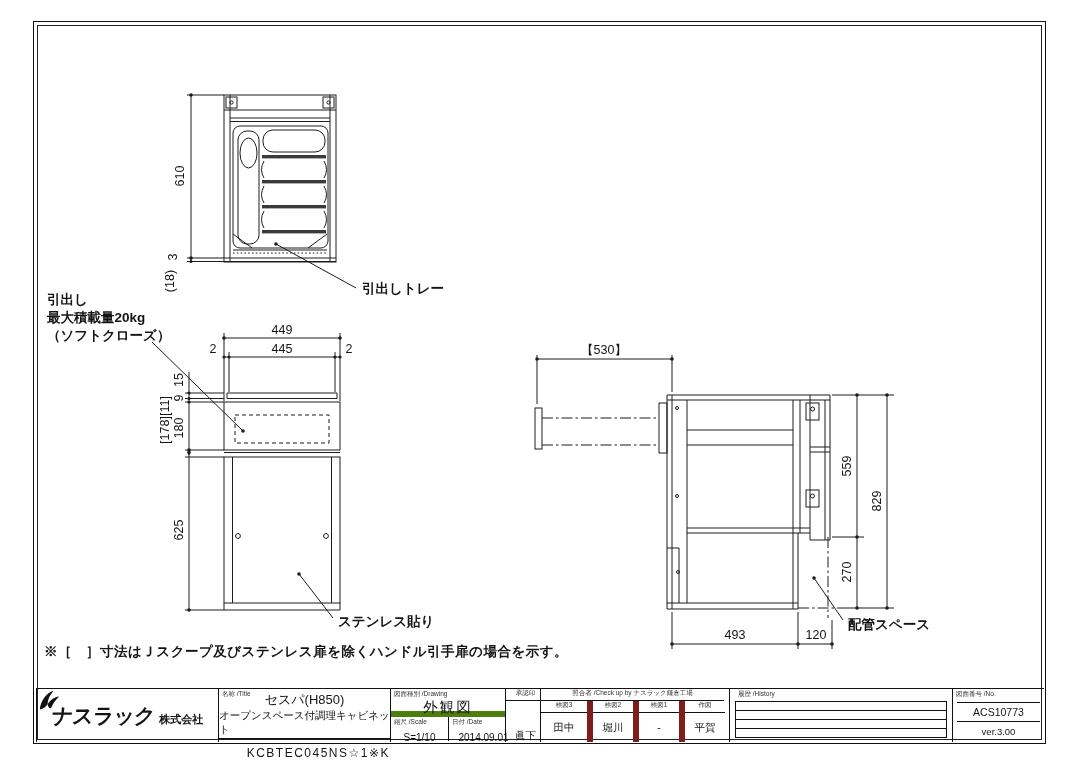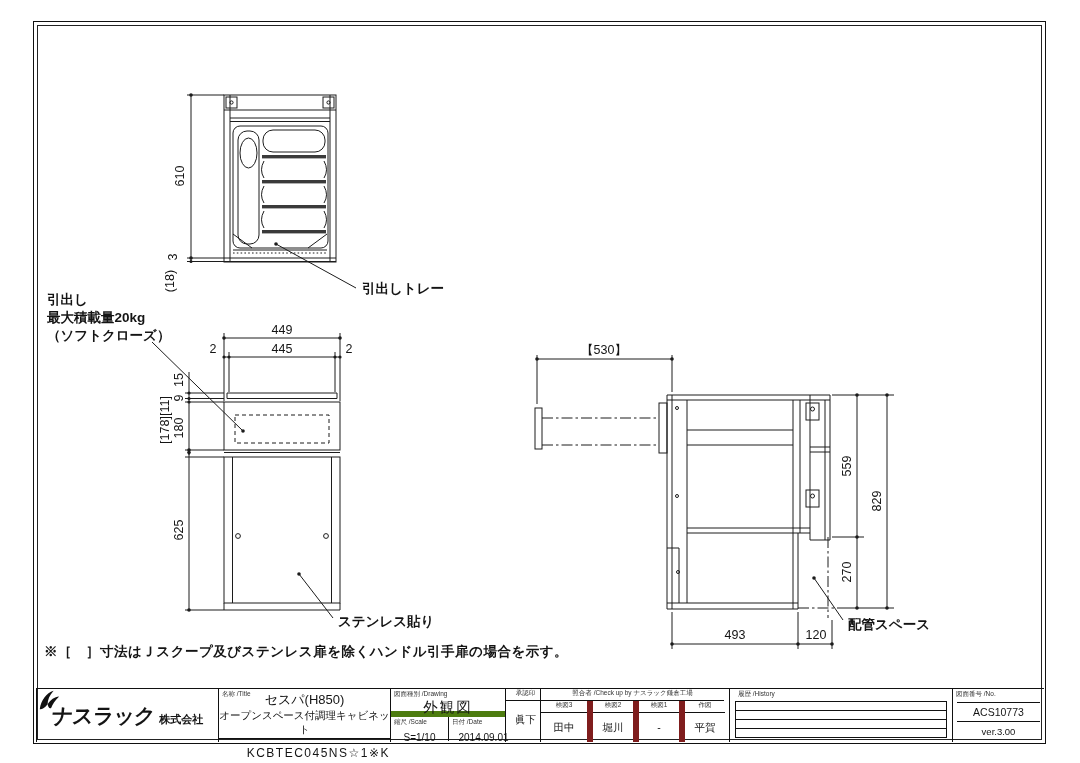--- a/index.html
+++ b/index.html
@@ -27,34 +27,34 @@
   .tb .cell{position:absolute;top:0;height:53px;border-left:1px solid #111;
       box-sizing:border-box;}
   .tiny{font-size:6.5px;color:#333;white-space:nowrap;}
   .hdr-abs{position:absolute;left:3px;top:1px;}
   .c-logo{left:0;width:182px;border-left:none;display:flex;align-items:center;
       justify-content:center;gap:5px;}
   .logo-name{font-size:21px;font-weight:bold;transform:skewX(-6deg);letter-spacing:-1px;}
   .logo-suffix{font-size:11px;font-weight:bold;margin-top:7px;}
   .c-title{left:182px;width:172px;}
   .t-line1{text-align:center;margin-top:2px;font-size:13px;}
-  .t-line2{text-align:center;font-size:10.5px;border-bottom:1px solid #111;
+  .t-line2{text-align:left;font-size:10.5px;border-bottom:1px solid #111;
       padding-bottom:1px;}
   .t-model{text-align:right;font-size:12px;letter-spacing:1.5px;margin-top:7px;}
   .c-draw{left:354px;width:115px;}
   .d-top{position:relative;height:28px;border-bottom:6px solid #4d7c0f;box-sizing:border-box;}
   .d-val{text-align:center;font-size:14.5px;padding-top:9px;letter-spacing:2px;}
   .d-bot{position:relative;height:24px;}
   .sub{position:absolute;top:0;height:24px;box-sizing:border-box;}
   .sub .val{text-align:center;margin-top:15px;font-size:10px;}
   .s-scale{left:0;width:57px;}
   .s-date{left:57px;width:70px;border-left:1px solid #111;}
   .c-appr{left:469px;width:40px;}
   .a-h{border-bottom:1px solid #111;text-align:center;height:11px;}
-  .a-v{text-align:center;margin-top:12px;font-size:10.5px;}
+  .a-v{text-align:center;margin-top:28px;font-size:10.5px;}
   .c-check{left:504px;width:184px;}
   .ch-h{border-bottom:1px solid #111;text-align:center;height:11px;overflow:hidden;}
   .ch-grid{position:relative;height:41px;}
   .ch-col{position:absolute;top:0;width:46px;height:41px;border-left:6px solid #7f1d1d;
       box-sizing:border-box;}
   .ch-col:first-child{border-left:none;}
   .ch-col .h{border-bottom:1px solid #111;text-align:center;height:11px;}
   .ch-col .v{text-align:center;margin-top:8px;font-size:10.5px;}
   .c-hist{left:693px;width:223px;}
   .hist-box{position:absolute;left:5px;right:5px;top:12px;bottom:4px;

